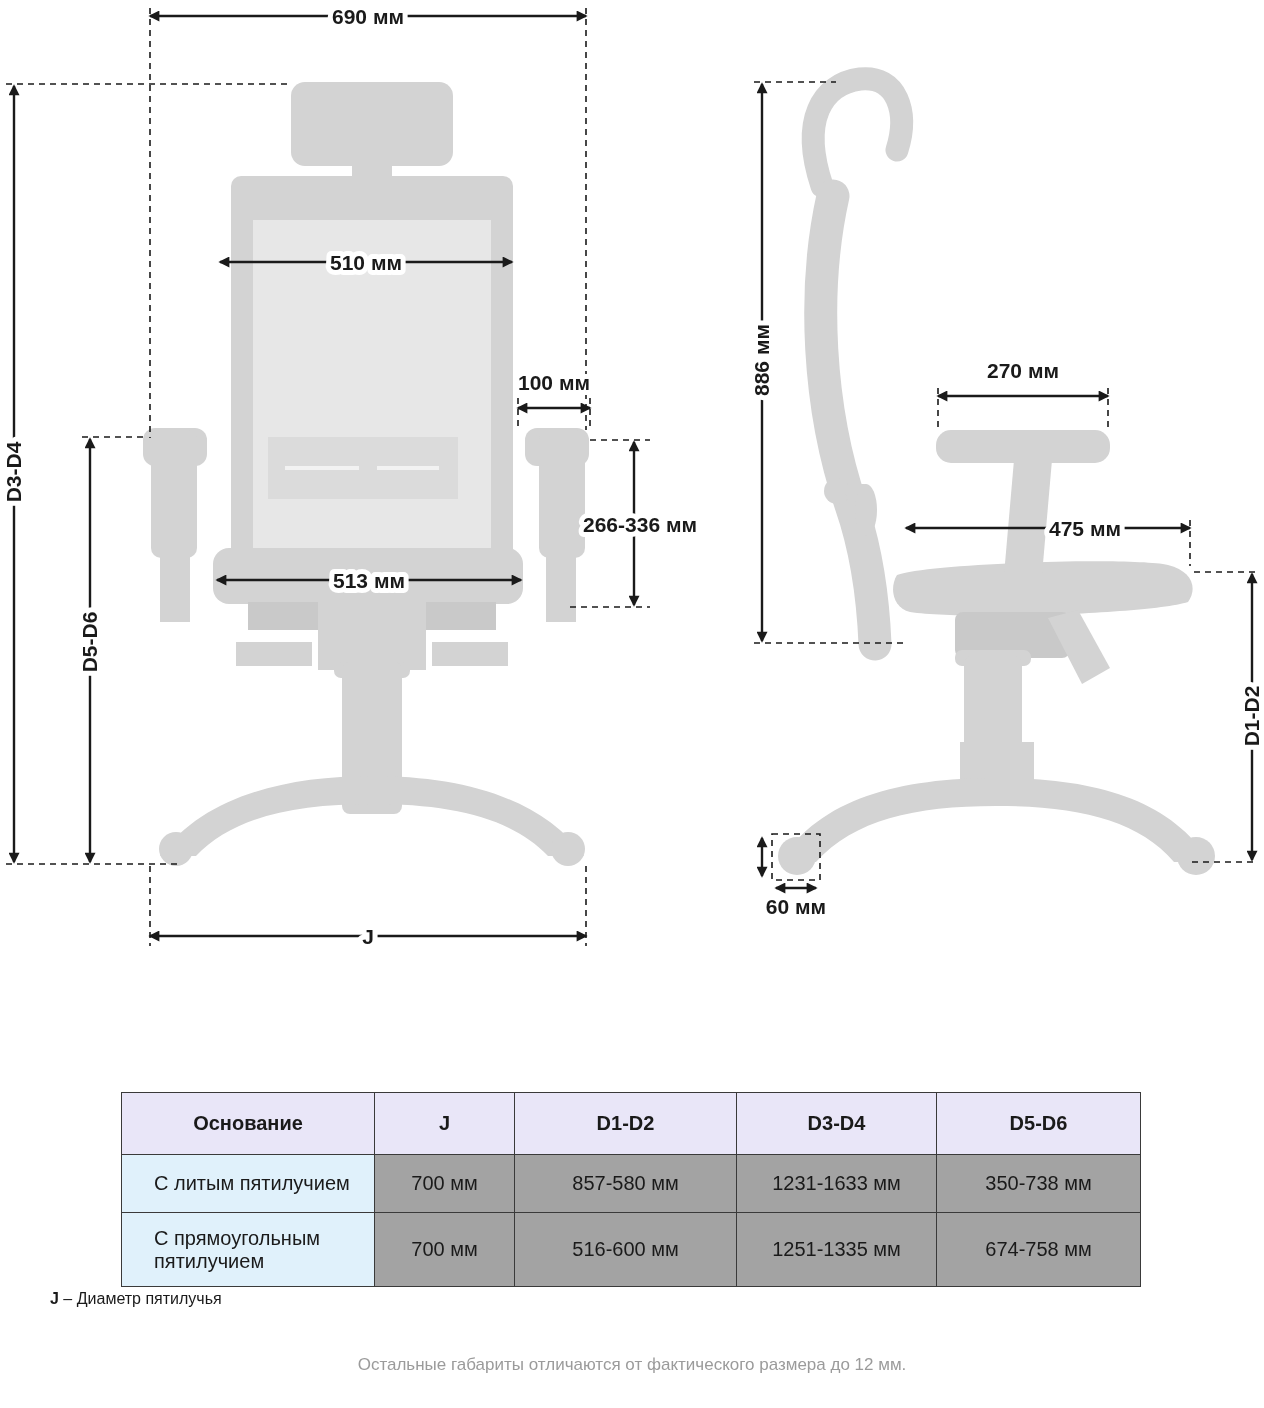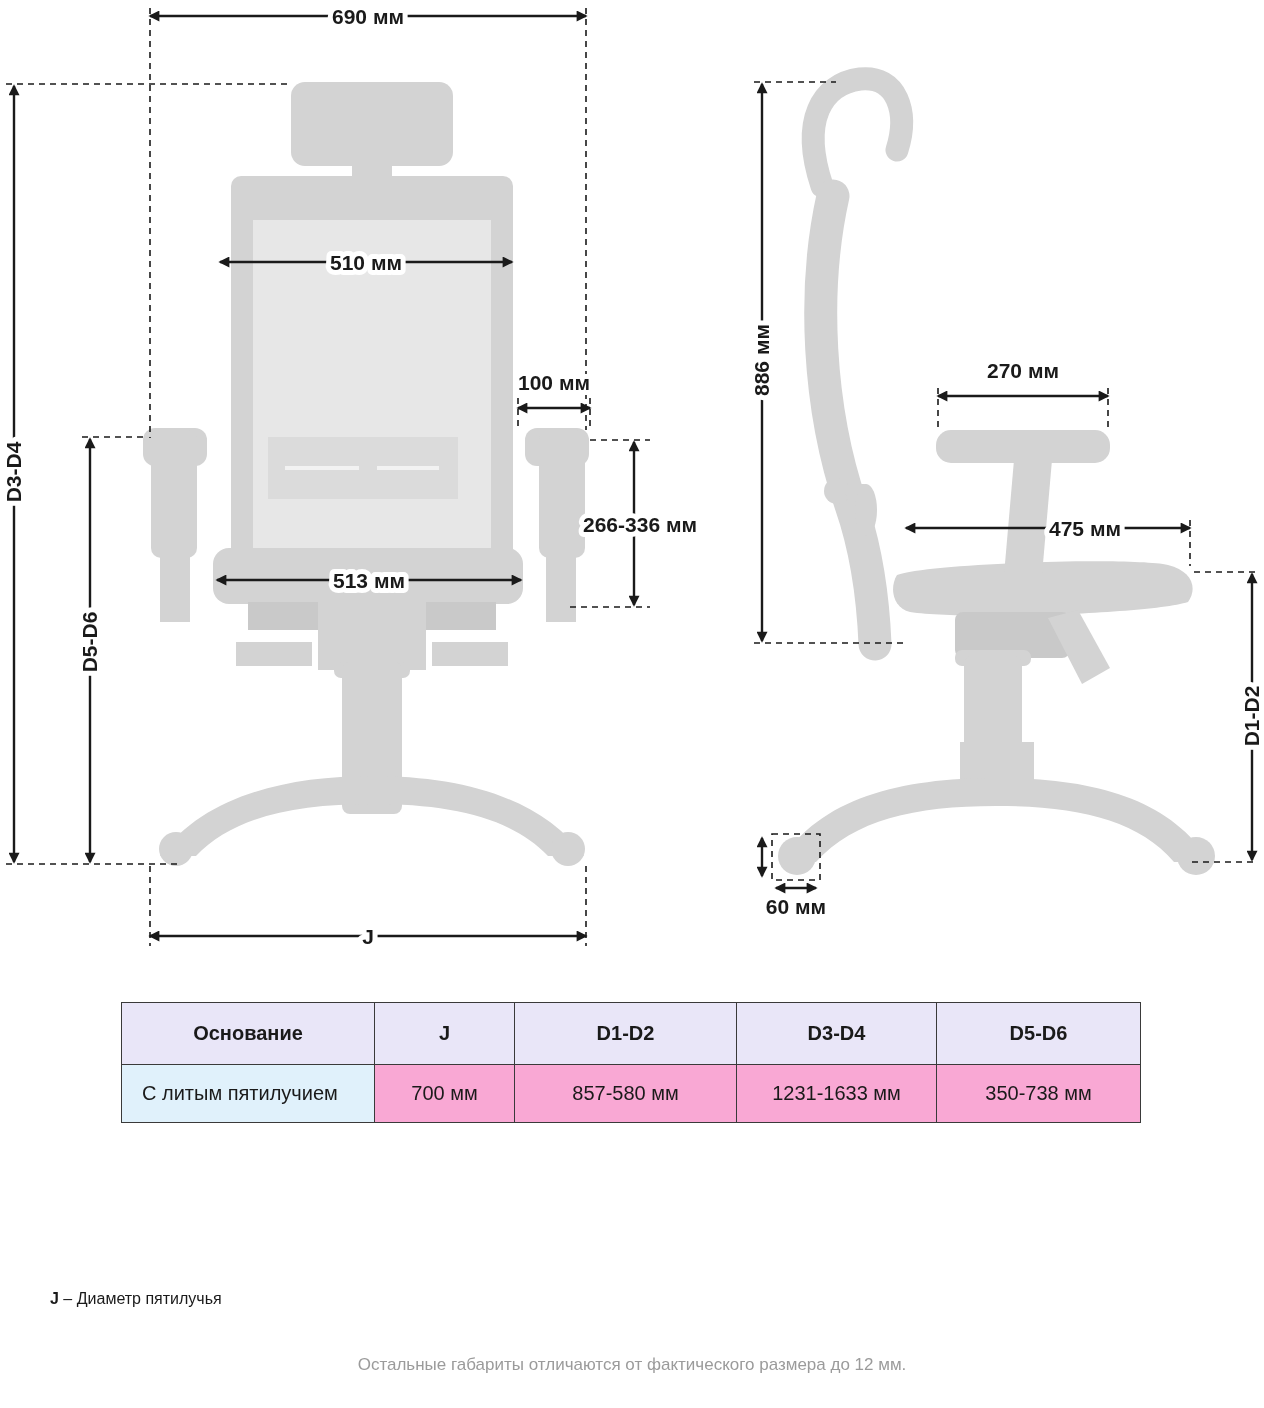--- a/index.html
+++ b/index.html
@@ -24,33 +24,33 @@
   .ext { stroke: #1a1a1a; stroke-width: 1.6; stroke-dasharray: 6 5; fill: none; }
   .dim-label {
     font-family: "Liberation Sans", sans-serif;
     font-size: 21px; font-weight: bold; fill: #1a1a1a;
     text-anchor: middle;
     paint-order: stroke; stroke: #ffffff; stroke-width: 10px; stroke-linejoin: round;
   }
 
   
   .dims-table {
-    position: absolute; left: 121px; top: 1002px;
+    position: absolute; left: 121px; top: 1092px;
     width: 1019px; border-collapse: collapse; table-layout: fixed; border-radius: 8px;
   }
   .dims-table th, .dims-table td {
     border: 1px solid #3a3a3a; text-align: center;
     font-size: 20px; color: #1a1a1a; vertical-align: middle;
   }
   .dims-table th { background: #E9E6F8; font-weight: bold; height: 62px; }
-  .dims-table td { background: #f9a8d4; font-weight: normal; }
+  .dims-table td { background: #a3a3a3; font-weight: normal; }
   .dims-table tr.r1 td { height: 58px; }
   .dims-table tr.r2 td { height: 74px; }
   .dims-table td.rowlabel {
-    background: #E0F1FB; text-align: left; padding-left: 20px; padding-right: 14px;
+    background: #E0F1FB; text-align: left; padding-left: 32px; padding-right: 14px;
   }
   .col-name { width: 253px; }
   .col-j { width: 140px; }
   .col-d12 { width: 222px; }
   .col-d34 { width: 200px; }
   .col-d56 { width: 204px; }
 
   
   .legend {
     position: absolute; top: 1290px; left: 0; width: 1264px;
@@ -223,20 +223,27 @@
     </tr>
   </thead>
   <tbody>
     <tr class="r1">
       <td class="rowlabel">С литым пятилучием</td>
       <td>700 мм</td>
       <td>857-580 мм</td>
       <td>1231-1633 мм</td>
       <td>350-738 мм</td>
     </tr>
+    <tr class="r2">
+      <td class="rowlabel">С прямоугольным пятилучием</td>
+      <td>700 мм</td>
+      <td>516-600 мм</td>
+      <td>1251-1335 мм</td>
+      <td>674-758 мм</td>
+    </tr>
   </tbody>
 </table>
 
 <div class="legend">
   <div class="legend-item">
     <span class="term">J</span>
     <span class="desc">– Диаметр пятилучья</span>
   </div>
 </div>
 

